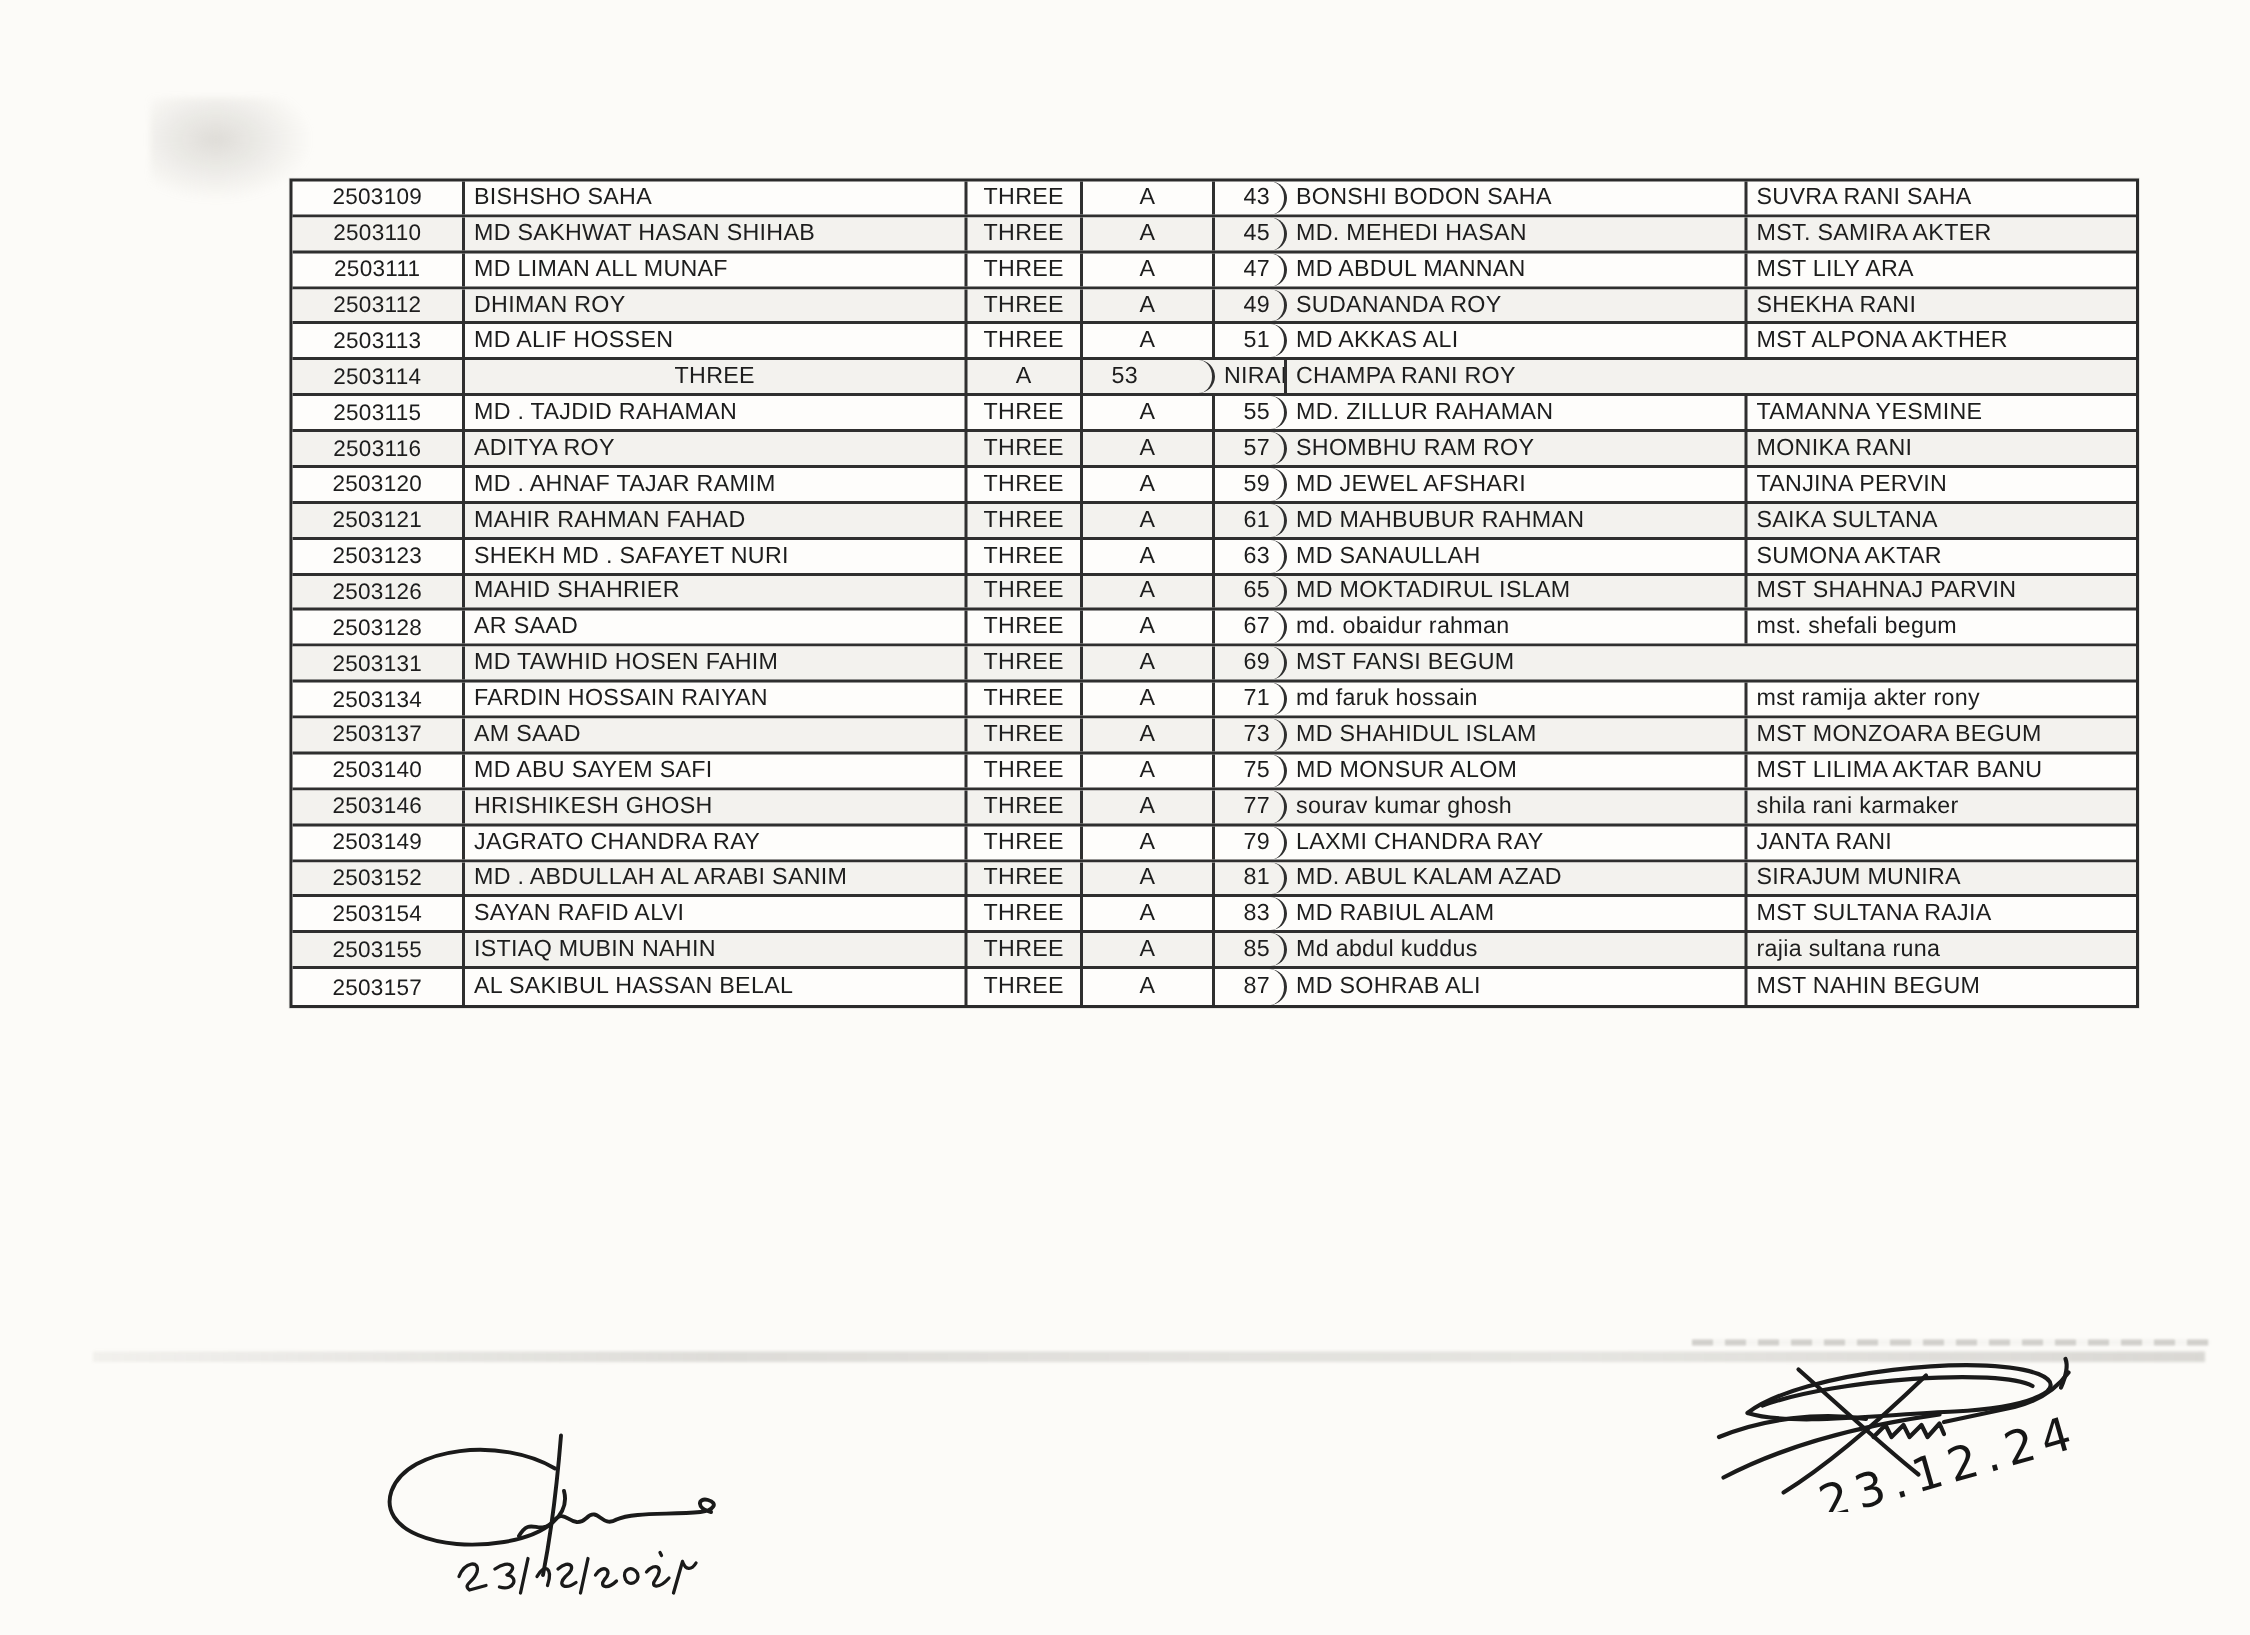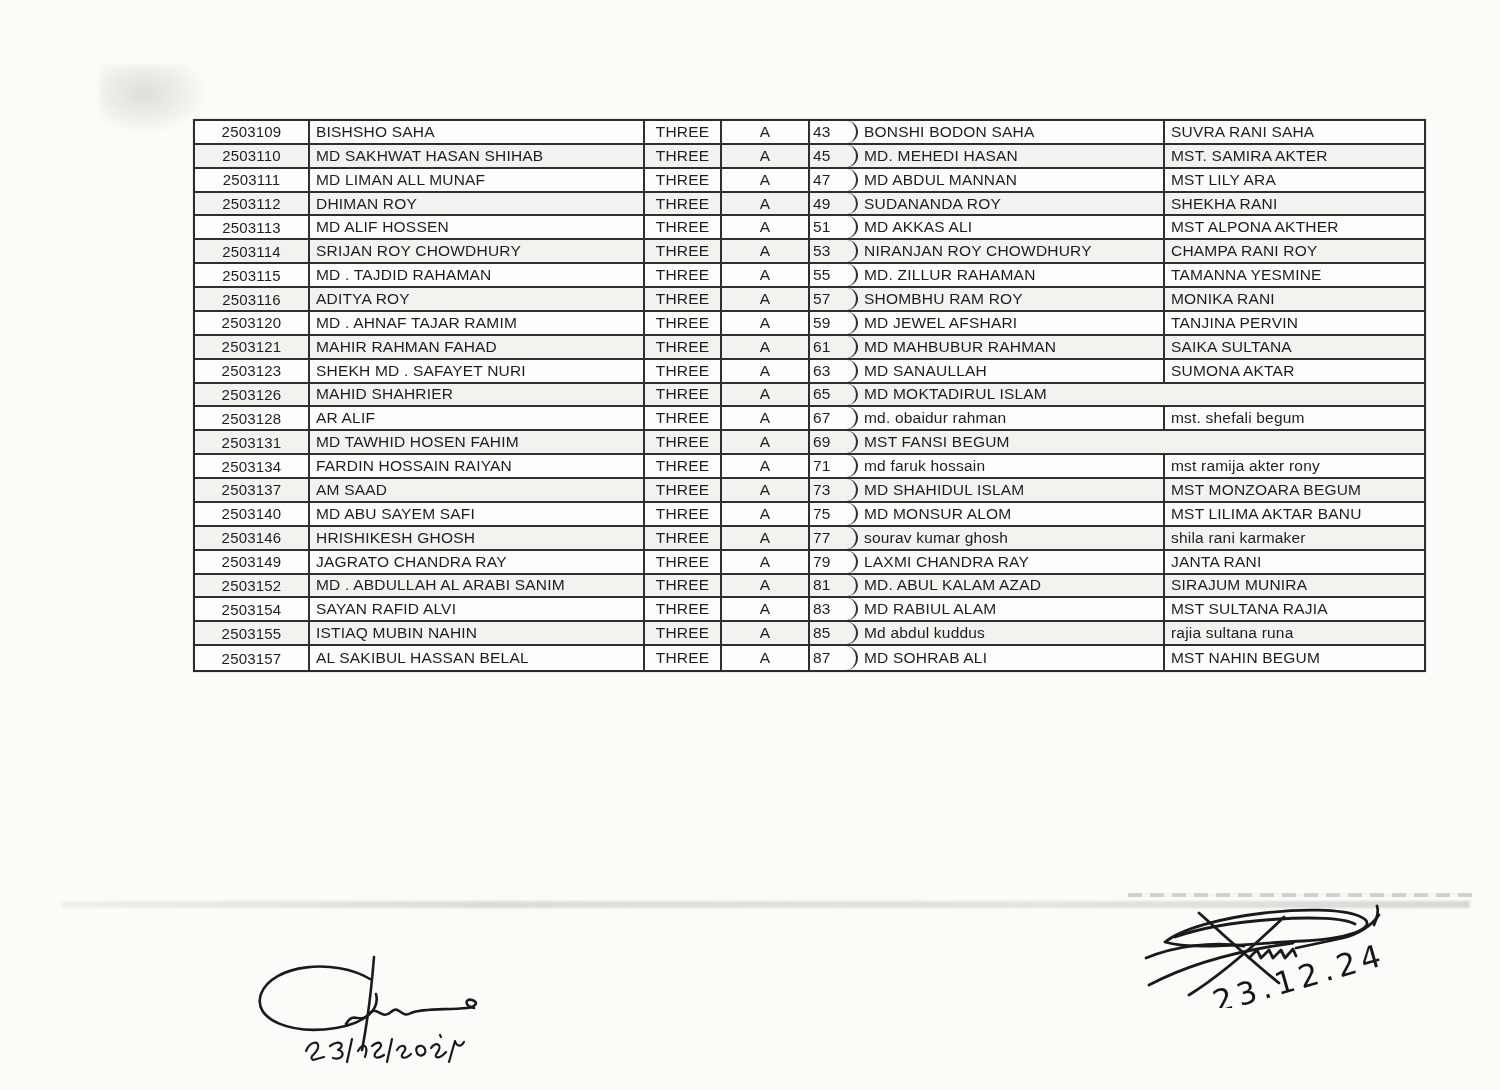--- a/index.html
+++ b/index.html
@@ -44,21 +44,21 @@
     border-right:2px solid #2f2f2f;
     display:flex;align-items:center;
     font-size:15.5px;letter-spacing:.2px;
     white-space:nowrap;overflow:hidden;
     color:#1d1d1d;
   }
   .cell:last-child{border-right:none;}
   .col-id{justify-content:center;font-size:15px;}
   .col-name,.col-father,.col-mother{padding-left:6px;}
   .col-cls,.col-sec{justify-content:center;text-align:center;}
-  .col-roll{padding-left:3px;border-radius:15px;}
+  .col-roll{padding-left:19px;border-radius:15px;}
   
   .sig{position:absolute;}
   .sig svg{display:block;}
   .sig path{fill:none;stroke:#1a1a1a;stroke-linecap:round;stroke-linejoin:round;}
   .sig-date-right-text{
     font-family:"DejaVu Sans",sans-serif;
     font-size:31px;fill:#161616;letter-spacing:5px;font-weight:500;
   }
 </style>
 </head>
@@ -109,21 +109,20 @@
       <div class="cell col-id">2503113</div>
       <div class="cell col-name">MD ALIF HOSSEN</div>
       <div class="cell col-cls">THREE</div>
       <div class="cell col-sec">A</div>
       <div class="cell col-roll">51</div>
       <div class="cell col-father">MD AKKAS ALI</div>
       <div class="cell col-mother">MST ALPONA AKTHER</div>
     </div>
     <div class="row">
       <div class="cell col-id">2503114</div>
-      <div class="cell col-name">SRIJAN ROY CHOWDHURY</div>
       <div class="cell col-cls">THREE</div>
       <div class="cell col-sec">A</div>
       <div class="cell col-roll">53</div>
       <div class="cell col-father">NIRANJAN ROY CHOWDHURY</div>
       <div class="cell col-mother">CHAMPA RANI ROY</div>
     </div>
     <div class="row">
       <div class="cell col-id">2503115</div>
       <div class="cell col-name">MD . TAJDID RAHAMAN</div>
       <div class="cell col-cls">THREE</div>
@@ -168,24 +167,25 @@
       <div class="cell col-father">MD SANAULLAH</div>
       <div class="cell col-mother">SUMONA AKTAR</div>
     </div>
     <div class="row">
       <div class="cell col-id">2503126</div>
       <div class="cell col-name">MAHID SHAHRIER</div>
       <div class="cell col-cls">THREE</div>
       <div class="cell col-sec">A</div>
       <div class="cell col-roll">65</div>
       <div class="cell col-father">MD MOKTADIRUL ISLAM</div>
+      <div class="cell col-mother">MST SHAHNAJ PARVIN</div>
     </div>
     <div class="row">
       <div class="cell col-id">2503128</div>
-      <div class="cell col-name">AR ALIF</div>
+      <div class="cell col-name">AR SAAD</div>
       <div class="cell col-cls">THREE</div>
       <div class="cell col-sec">A</div>
       <div class="cell col-roll">67</div>
       <div class="cell col-father">md. obaidur rahman</div>
       <div class="cell col-mother">mst. shefali begum</div>
     </div>
     <div class="row">
       <div class="cell col-id">2503131</div>
       <div class="cell col-name">MD TAWHID HOSEN FAHIM</div>
       <div class="cell col-cls">THREE</div>

